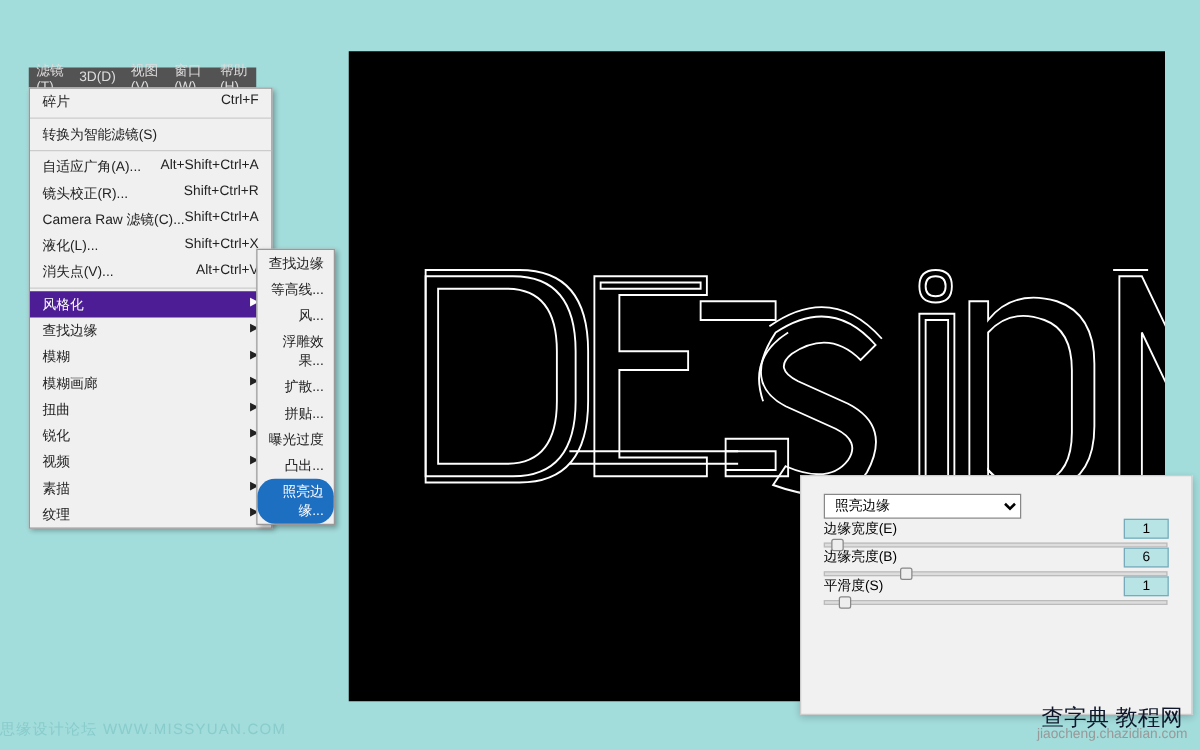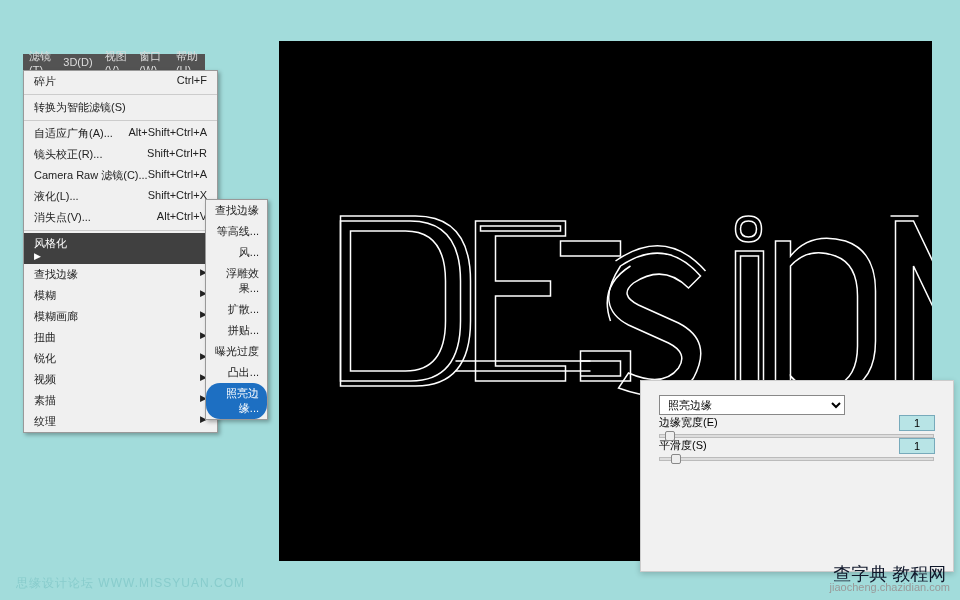--- a/index.html
+++ b/index.html
@@ -4,33 +4,33 @@
 <style>
 * { margin: 0; padding: 0; box-sizing: border-box; font-family: "Microsoft YaHei", sans-serif; font-size: 11px; }
 body { background: #a2dcdb; width: 960px; height: 600px; position: relative; overflow: hidden; }
 .canvas { position: absolute; left: 279px; top: 41px; width: 653px; height: 520px; background: #000; }
 .canvas svg { width: 100%; height: 100%; }
 .menubar { position: absolute; left: 23px; top: 54px; width: 182px; height: 16px; background: #535353; display: flex; align-items: center; color: #ddd; }
 .menubar span { padding: 0 6px; cursor: default; }
 .dropdown { position: absolute; left: 23px; top: 70px; width: 195px; background: #f0f0f0; border: 1px solid #999; box-shadow: 2px 2px 4px rgba(0,0,0,0.3); }
 .dropdown .item { display: flex; justify-content: space-between; padding: 3px 10px; color: #222; cursor: default; }
 .dropdown .sep { height: 1px; background: #ccc; margin: 2px 0; }
-.dropdown .item.hi { background: #404040; color: #fff; flex-direction: column; }
+.dropdown .item.hi { background: #4c1d95; color: #fff; }
 .dropdown .item .arrow { font-size: 9px; }
 .submenu { position: absolute; left: 205px; top: 199px; width: 63px; background: #f0f0f0; border: 1px solid #999; box-shadow: 2px 2px 4px rgba(0,0,0,0.3); text-align: right; }
 .submenu .item { padding: 3px 8px; color: #222; cursor: default; }
 .submenu .item.hi { background: #1d6fc2; color: #fff; border-radius: 14px; }
 .panel { position: absolute; left: 640px; top: 380px; width: 314px; height: 192px; background: #f1f1f1; border: 1px solid #ccc; box-shadow: 0 2px 6px rgba(0,0,0,0.2); padding: 14px 18px; }
-.panel select { width: 186px; height: 20px; border: 1px solid #888; background: #fff; padding: 0 4px; }
+.panel select { width: 158px; height: 20px; border: 1px solid #888; background: #fff; padding: 0 4px; }
 .panel .row { }
 .panel .row label { display: inline-block; width: 84px; }
 .panel .row input { width: 36px; height: 16px; background: #b8e4e6; border: 1px solid #7ab; text-align: center; float: right; }
 .panel .slider { width: 275px; height: 4px; background: #ddd; border: 1px solid #bbb; margin-top: 4px; position: relative; }
 .panel .slider .thumb { position: absolute; width: 10px; height: 10px; background: #eee; border: 1px solid #888; border-radius: 2px; top: -4px; }
-.watermark-left { position: absolute; left: 16px; bottom: 8px; color: #8cc; font-size: 12px; letter-spacing: 1px; }
+.watermark-left { position: absolute; left: 0; bottom: 8px; color: #8cc; font-size: 12px; letter-spacing: 1px; }
 .watermark-right { position: absolute; right: 10px; bottom: 6px; color: #999; font-size: 11px; text-align: center; line-height: 13px; }
 .watermark-right .big { font-size: 18px; color: #0f172a; }
 </style>
 </head>
 <body>
 
 <div class="canvas">
   <svg viewBox="0 0 650 520">
     <g fill="none" stroke="#fff" stroke-width="1.5">
 
@@ -145,20 +145,27 @@
     <option>照亮边缘</option>
   </select>
   <div class="row">
     <label>边缘宽度(E)</label>
     <input value="1" style="">
     <div class="slider">
         <div class="thumb" style="left:2%"></div>
       </div>
   </div>
   <div class="row">
+    <label>边缘亮度(B)</label>
+    <input value="6" style="">
+    <div class="slider">
+        <div class="thumb" style="left:22%"></div>
+      </div>
+  </div>
+  <div class="row">
     <label>平滑度(S)</label>
     <input value="1" style="">
     <div class="slider">
         <div class="thumb" style="left:4%"></div>
       </div>
   </div>
 </div>
 
 <div class="watermark-left">思缘设计论坛  WWW.MISSYUAN.COM</div>
 <div class="watermark-right">

